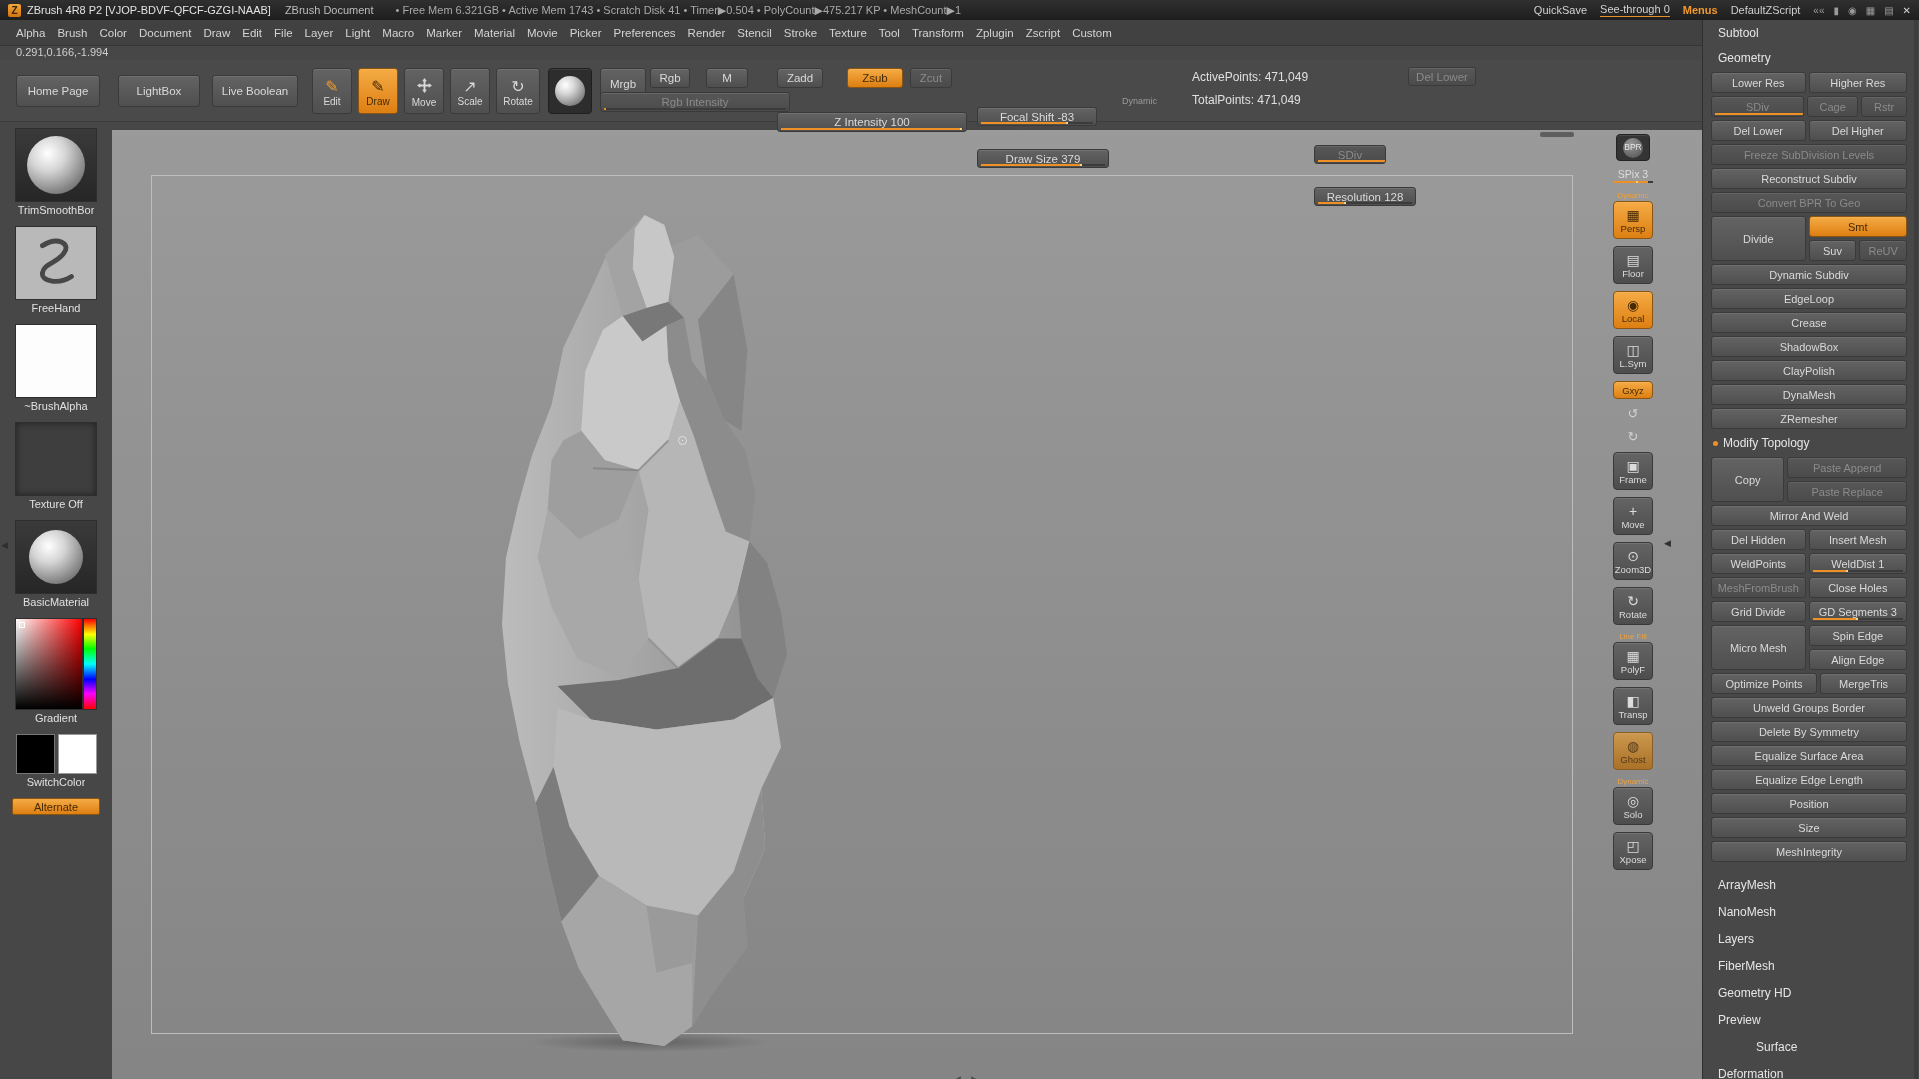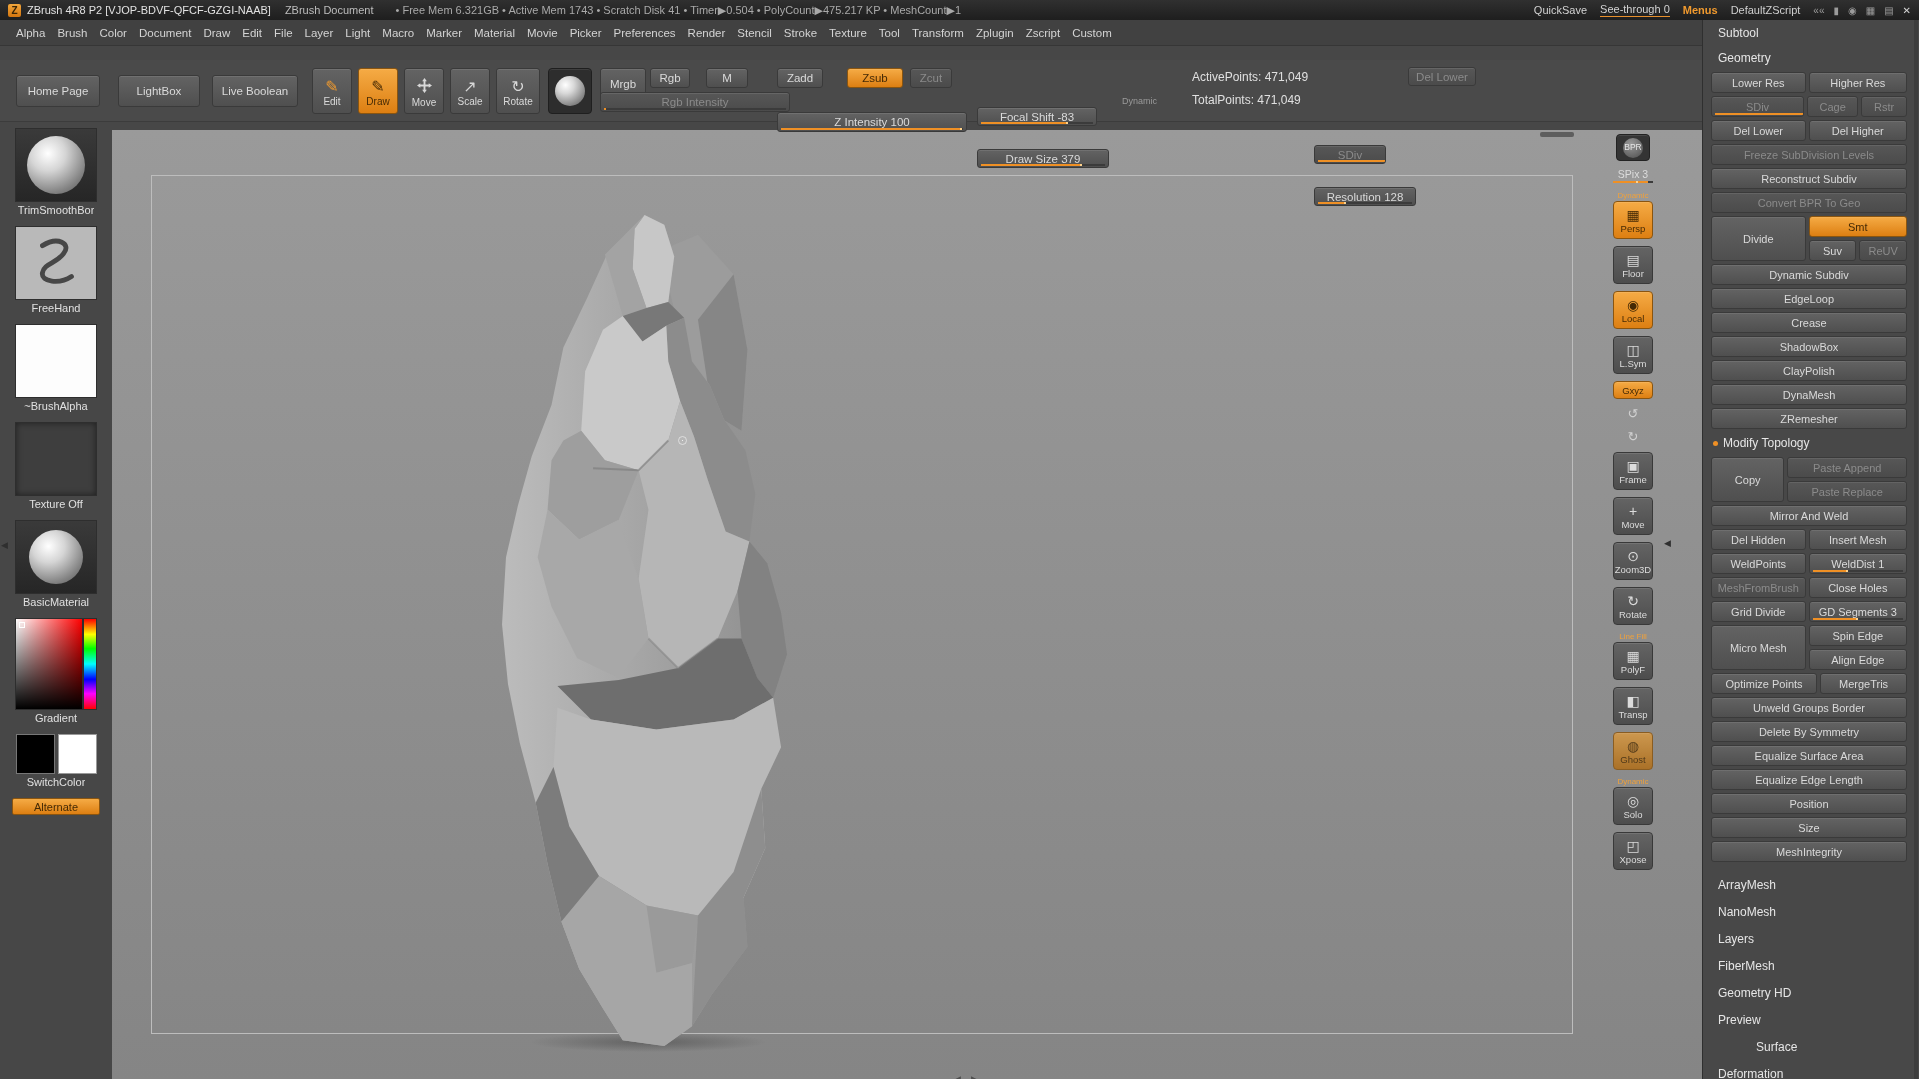--- a/index.html
+++ b/index.html
@@ -188,20 +188,21 @@
       <span class="menu-item">Stencil</span>
       <span class="menu-item">Stroke</span>
       <span class="menu-item">Texture</span>
       <span class="menu-item">Tool</span>
       <span class="menu-item">Transform</span>
       <span class="menu-item">Zplugin</span>
       <span class="menu-item">Zscript</span>
       <span class="menu-item">Custom</span>
     </nav>
 
+  <div class="coordsbar">0.291,0.166,-1.994</div>
 
   <div class="toolbar">
     <div class="btn tb" style="left:16px;top:15px;width:84px;height:32px">Home Page</div>
     <div class="btn tb" style="left:118px;top:15px;width:82px;height:32px">LightBox</div>
     <div class="btn tb" style="left:212px;top:15px;width:86px;height:32px">Live Boolean</div>
 
     <div class="btn tb tool-btn" style="left:312px;top:8px;width:40px;height:46px">
       <span class="tool-ico orange-ico">✎</span>
       <span class="tool-lbl">Edit</span>
     </div>

